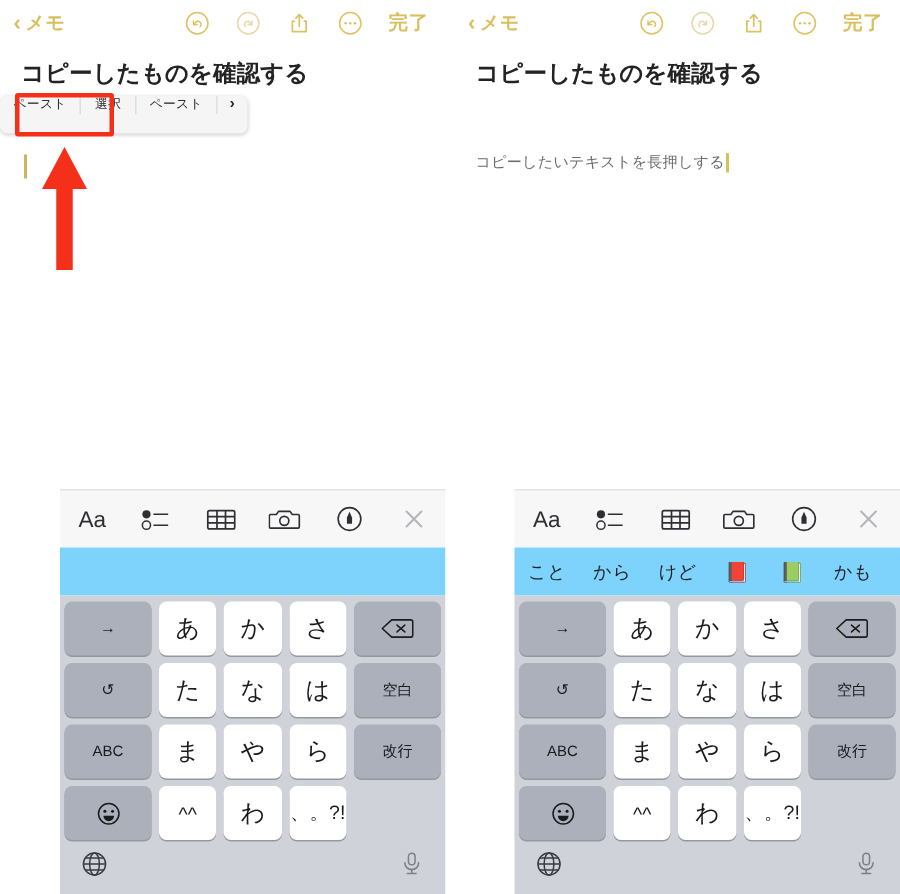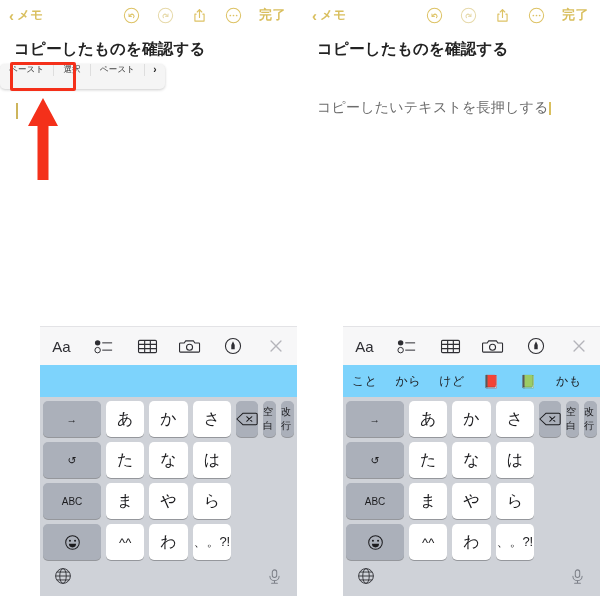--- a/index.html
+++ b/index.html
@@ -40,21 +40,21 @@
   .nav-icon.dim { color: #e6d9a9; }
   .nav-done { color: #d9bf5e; font-size: 13px; font-weight: 700; letter-spacing: .5px; }
 
   
   .note-body { position: relative; padding: 0 14px; }
   .note-title {
     font-size: 15.5px; font-weight: 700; color: #232323;
     letter-spacing: .2px; margin-top: 9px; white-space: nowrap;
   }
   .note-text {
-    font-size: 14px; color: #6c6c6c; letter-spacing: .2px;
+    font-size: 10px; color: #6c6c6c; letter-spacing: .2px;
     white-space: nowrap; display: inline-flex; align-items: center;
   }
   .caret {
     display: inline-block; width: 1.6px; height: 13px;
     background: #d9bf5e; margin-left: 1px; vertical-align: middle;
   }
   .caret-standalone {
     position: absolute; width: 1.6px; height: 16px;
     background: #cdb55c;
   }
@@ -130,21 +130,21 @@
     box-shadow: 0 1px 0 rgba(0,0,0,.28);
   }
   .key.light { background: #ffffff; }
   .key.dark  { background: #abb0ba; }
   .key.ch    { flex: 1 1 0; }
   .key.small { font-size: 10.5px; letter-spacing: .3px; }
   .key.tiny  { font-size: 10px; }
   .key.punct { font-size: 13px; }
   .key.tall  { height: 77px; }
 
-  .kb-right-col { flex: 0 0 58px; display: flex; gap: 5px; }
+  .kb-right-col { flex: 0 0 58px; display: flex; flex-direction: column; gap: 5px; }
   .kb-grid { display: flex; gap: 5px; }
   .kb-left-col { flex: 0 0 58px; display: flex; flex-direction: column; gap: 5px; }
   .kb-mid { flex: 1 1 auto; display: flex; flex-direction: column; gap: 5px; }
   .kb-mid .kb-row { margin-bottom: 0; }
   .kb-left-col .key, .kb-right-col .key { height: 36px; }
 
   .kb-bottom {
     height: 36px; background: #cfd2d8; display: flex; align-items: center;
     padding: 0 14px;
   }

